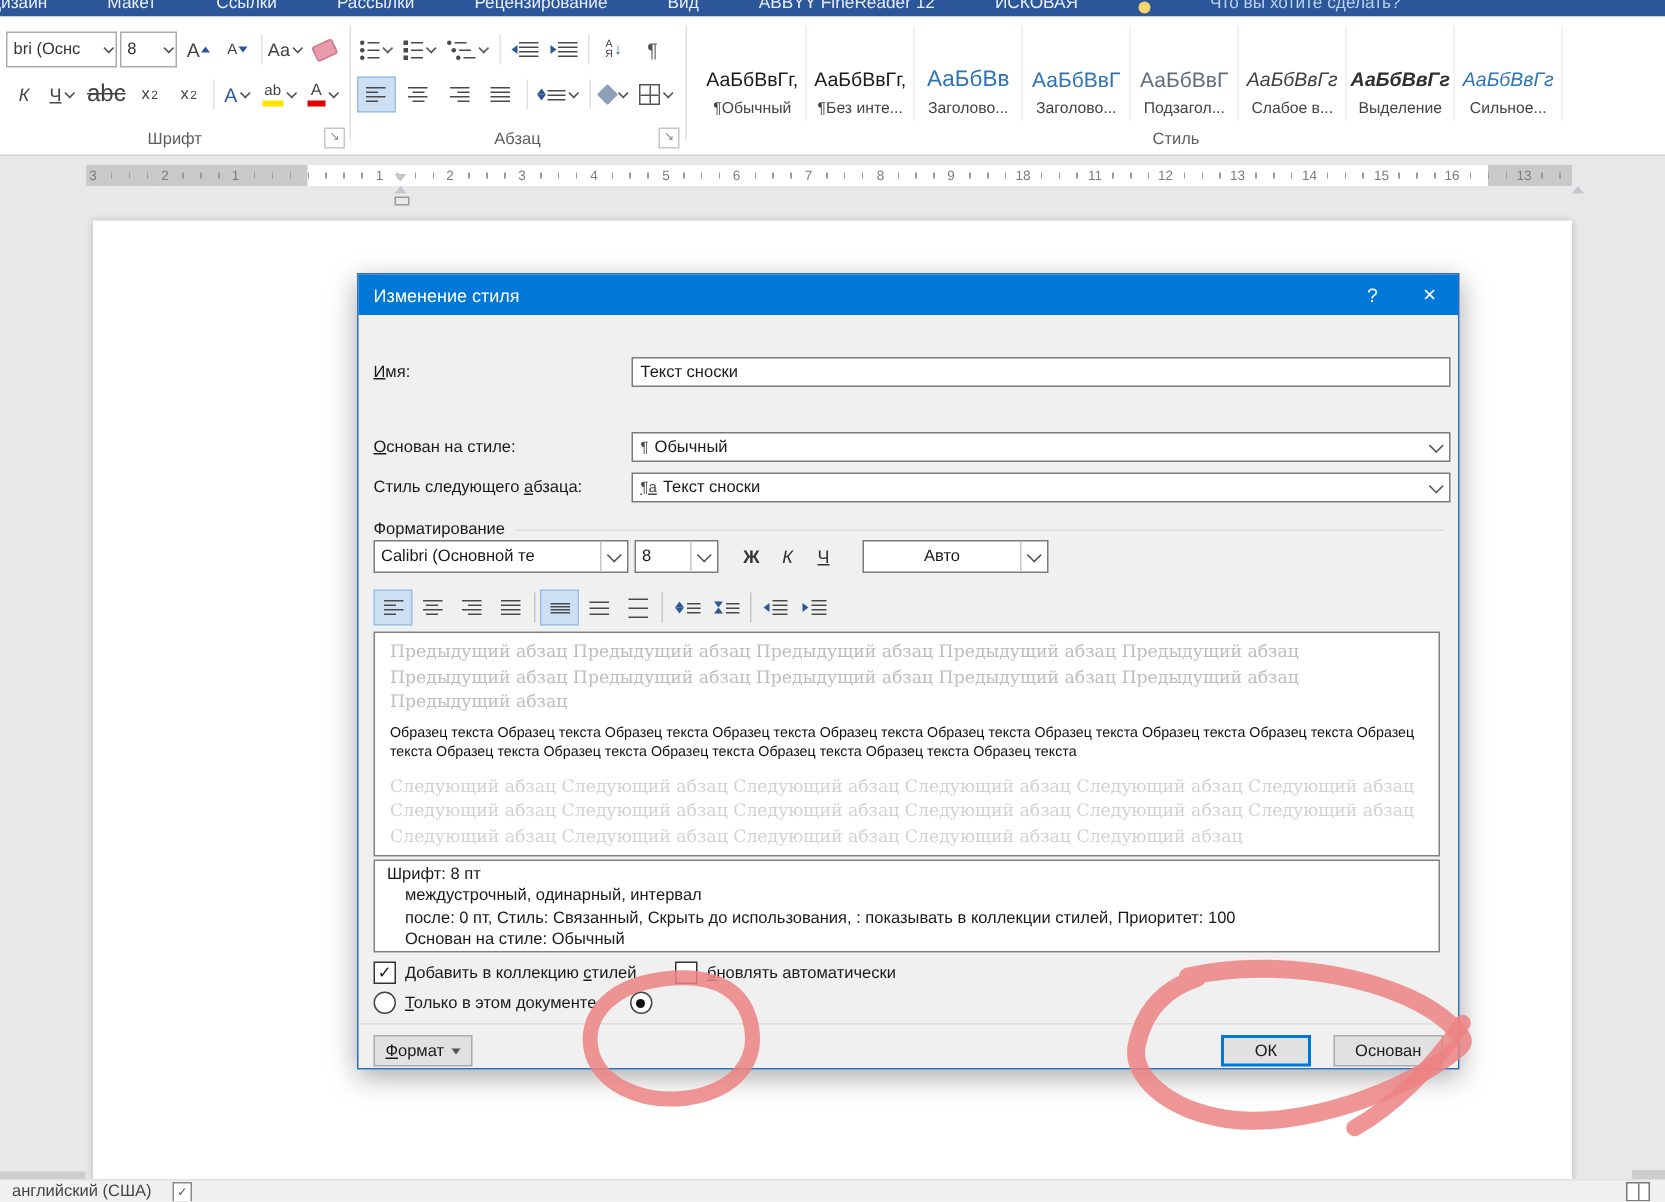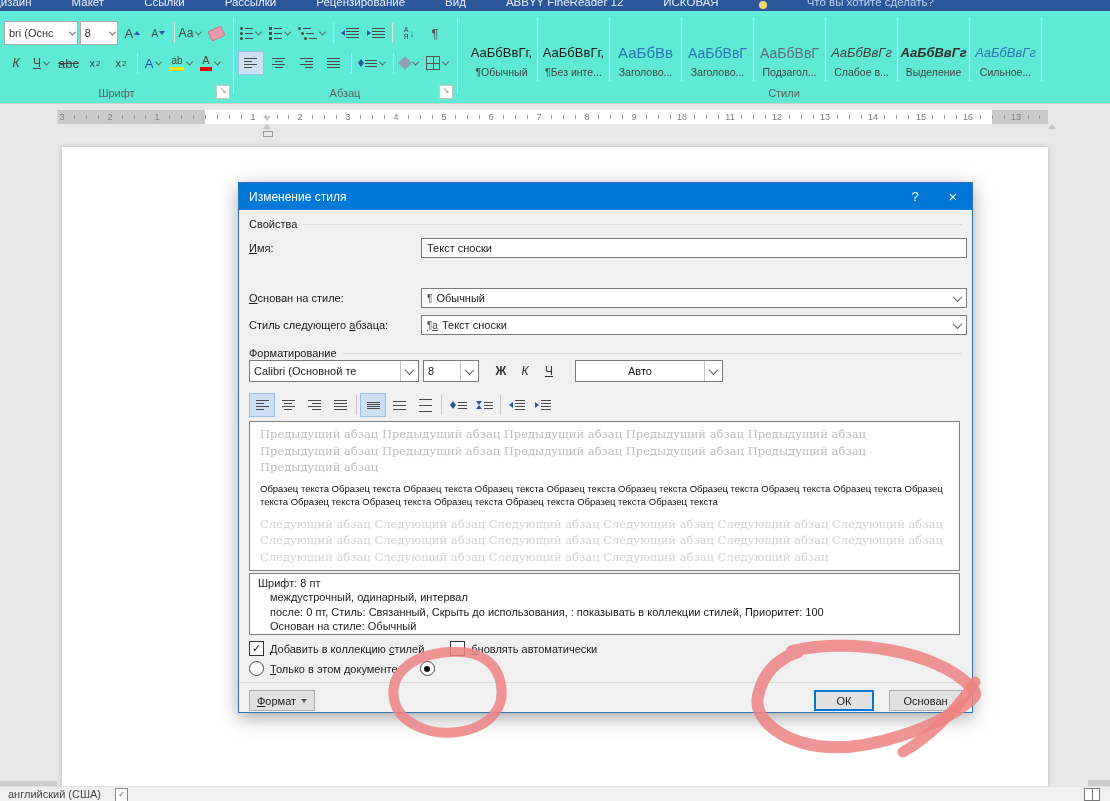--- a/index.html
+++ b/index.html
@@ -6,21 +6,21 @@
   body{width:1110px;height:801px;overflow:hidden;position:relative;
        font-family:"Liberation Sans","DejaVu Sans",sans-serif;background:#e8e8e8;
        -webkit-font-smoothing:antialiased}
   
   .tabbar{position:absolute;top:0;left:0;right:0;height:11px;background:#2b579a;overflow:hidden;z-index:5}
   .tabbar-in{display:flex;align-items:flex-start;gap:40px;margin:-7px 0 0 -6px;white-space:nowrap}
   .tab{color:#e8eefc;font-size:11.5px;line-height:18px}
   .bulb{width:8px;height:8px;border-radius:50%;background:#f5d76e;margin-top:8px;flex:0 0 auto}
   .tellme{color:#bcd0ef}
   
-  .ribbon{position:absolute;top:11px;left:0;right:0;height:92px;background:#5eead4;border-bottom:1px solid #d2d0ce;z-index:5}
+  .ribbon{position:absolute;top:11px;left:0;right:0;height:92px;background:#ffffff;border-bottom:1px solid #d2d0ce;z-index:5}
   .rgroup{position:absolute;top:0;bottom:0}
   .gdiv{position:absolute;top:6px;bottom:10px;width:1px;background:#e1e0de}
   .glabel{position:absolute;bottom:4px;left:0;right:0;text-align:center;font-size:11px;color:#605e5c}
   .launcher{position:absolute;right:3px;bottom:4px;width:12px;height:12px;border:1px solid #c8c6c4;
             color:#8a8886;font-size:8px;line-height:10px;text-align:center;background:#fff}
   .rrow{position:absolute;left:4px;right:4px;display:flex;align-items:center;gap:2px}
   .row1{top:9px;height:26px}.row2{top:39px;height:26px}
   .rbtn{height:22px;min-width:20px;padding:0 2px;display:flex;align-items:center;justify-content:center;
         gap:1px;font-size:12px;color:#444;border-radius:2px}
   .rsep{width:1px;height:20px;background:#e1e0de;margin:0 2px}
@@ -29,21 +29,21 @@
   .chev{width:6px;height:6px;border-right:1.4px solid #555;border-bottom:1.4px solid #555;
         transform:rotate(45deg) translate(-1px,-1px);flex:0 0 auto;margin:0 4px 0 3px}
   .chev.sm{width:4px;height:4px;margin:0 2px}
   .blue{color:#2b579a}
   .grow-a{font-size:13px}.shrink-a{font-size:10px}
   .tri-up{width:0;height:0;border-left:3px solid transparent;border-right:3px solid transparent;border-bottom:4px solid #2b579a}
   .tri-dn{width:0;height:0;border-left:3px solid transparent;border-right:3px solid transparent;border-top:4px solid #2b579a}
   .tri-dn.dark{border-top-color:#555;border-left-width:3px;border-right-width:3px}
   .eraser{width:13px;height:9px;background:#e89cab;border:1px solid #d2738a;border-radius:2px;transform:rotate(-25deg)}
   .ul{text-decoration:underline}
-  .strike{text-decoration:line-through;font-size:13px}
+  .strike{text-decoration:line-through;font-size:16px}
   .ss{font-size:11px}.ss sub,.ss sup{font-size:8px}
   .hl-bar{display:block;width:14px;height:4px;background:#ffe400;margin-top:1px}
   .fc-bar{display:block;width:12px;height:4px;background:#e00000;margin-top:1px}
   .stack{display:flex;flex-direction:column;align-items:center;line-height:1}
   .bars{display:flex;flex-direction:column;gap:2px;width:13px}
   .bars i{height:1px;background:#4a4a4a;display:block}
   .al .bars i:nth-child(even){width:62%}
   .ac .bars i:nth-child(even){width:62%;margin:0 auto}
   .ar .bars i:nth-child(even){width:62%;margin-left:auto}
   .aj .bars i{width:100%}
@@ -407,21 +407,21 @@
       </div>
       <div class="gi">
         <div class="gs c8">АаБбВвГг</div>
         <div class="gn">Выделение</div>
       </div>
       <div class="gi">
         <div class="gs c9">АаБбВвГг</div>
         <div class="gn">Сильное...</div>
       </div>
     </div>
-    <div class="glabel">Стили</div>
+    <div class="glabel">Стиль</div>
   </div>
 </div>
 
 <div class="docarea">
   <div class="ruler">
     <div class="rmargin" style="left:0;width:143px"></div>
     <div class="rmargin" style="left:930px;right:0"></div>
     <div class="ticks"></div>
     <span class="rnum m" style="left:0">3</span>
     <span class="rnum m" style="left:48px">2</span>
@@ -452,24 +452,20 @@
 </div>
 
 <div class="dlg">
   <div class="dtitle">
     <span>Изменение стиля</span>
     <span class="sp"></span>
     <span class="tbtn">?</span>
     <span class="tbtn" style="font-size:15px">×</span>
   </div>
   <div class="dbody">
-    <div class="grp" style="top:8px">
-      <span>Свойства</span>
-        <span class="ln"></span>
-    </div>
 
     <div class="frow" style="top:28px">
       <span class="flabel"><span></span><span class="ul">И</span><span>мя:</span></span>
       <span class="tinput">
           <span>Текст сноски</span>
         </span>
     </div>
 
 
     <div class="frow" style="top:78px">
@@ -512,21 +508,21 @@
       </span>
       <span class="fmt-combo" style="width:56px;margin-left:4px">
         <span class="val">8</span>
         <span class="cbtn">
             <span class="chev"></span>
           </span>
       </span>
       <span class="fbtn" style="font-weight:bold;margin-left:10px">Ж</span>
       <span class="fbtn" style="font-style:italic">К</span>
       <span class="fbtn ul">Ч</span>
-      <span class="fmt-combo" style="width:148px;margin-left:14px">
+      <span class="fmt-combo" style="width:124px;margin-left:14px">
         <span class="val" style="justify-content:center;display:flex">Авто</span>
         <span class="cbtn">
             <span class="chev"></span>
           </span>
       </span>
     </div>
 
     <div class="tbar" style="top:183px">
       <span class="tbtn2 on al">
           <span class="bars">

